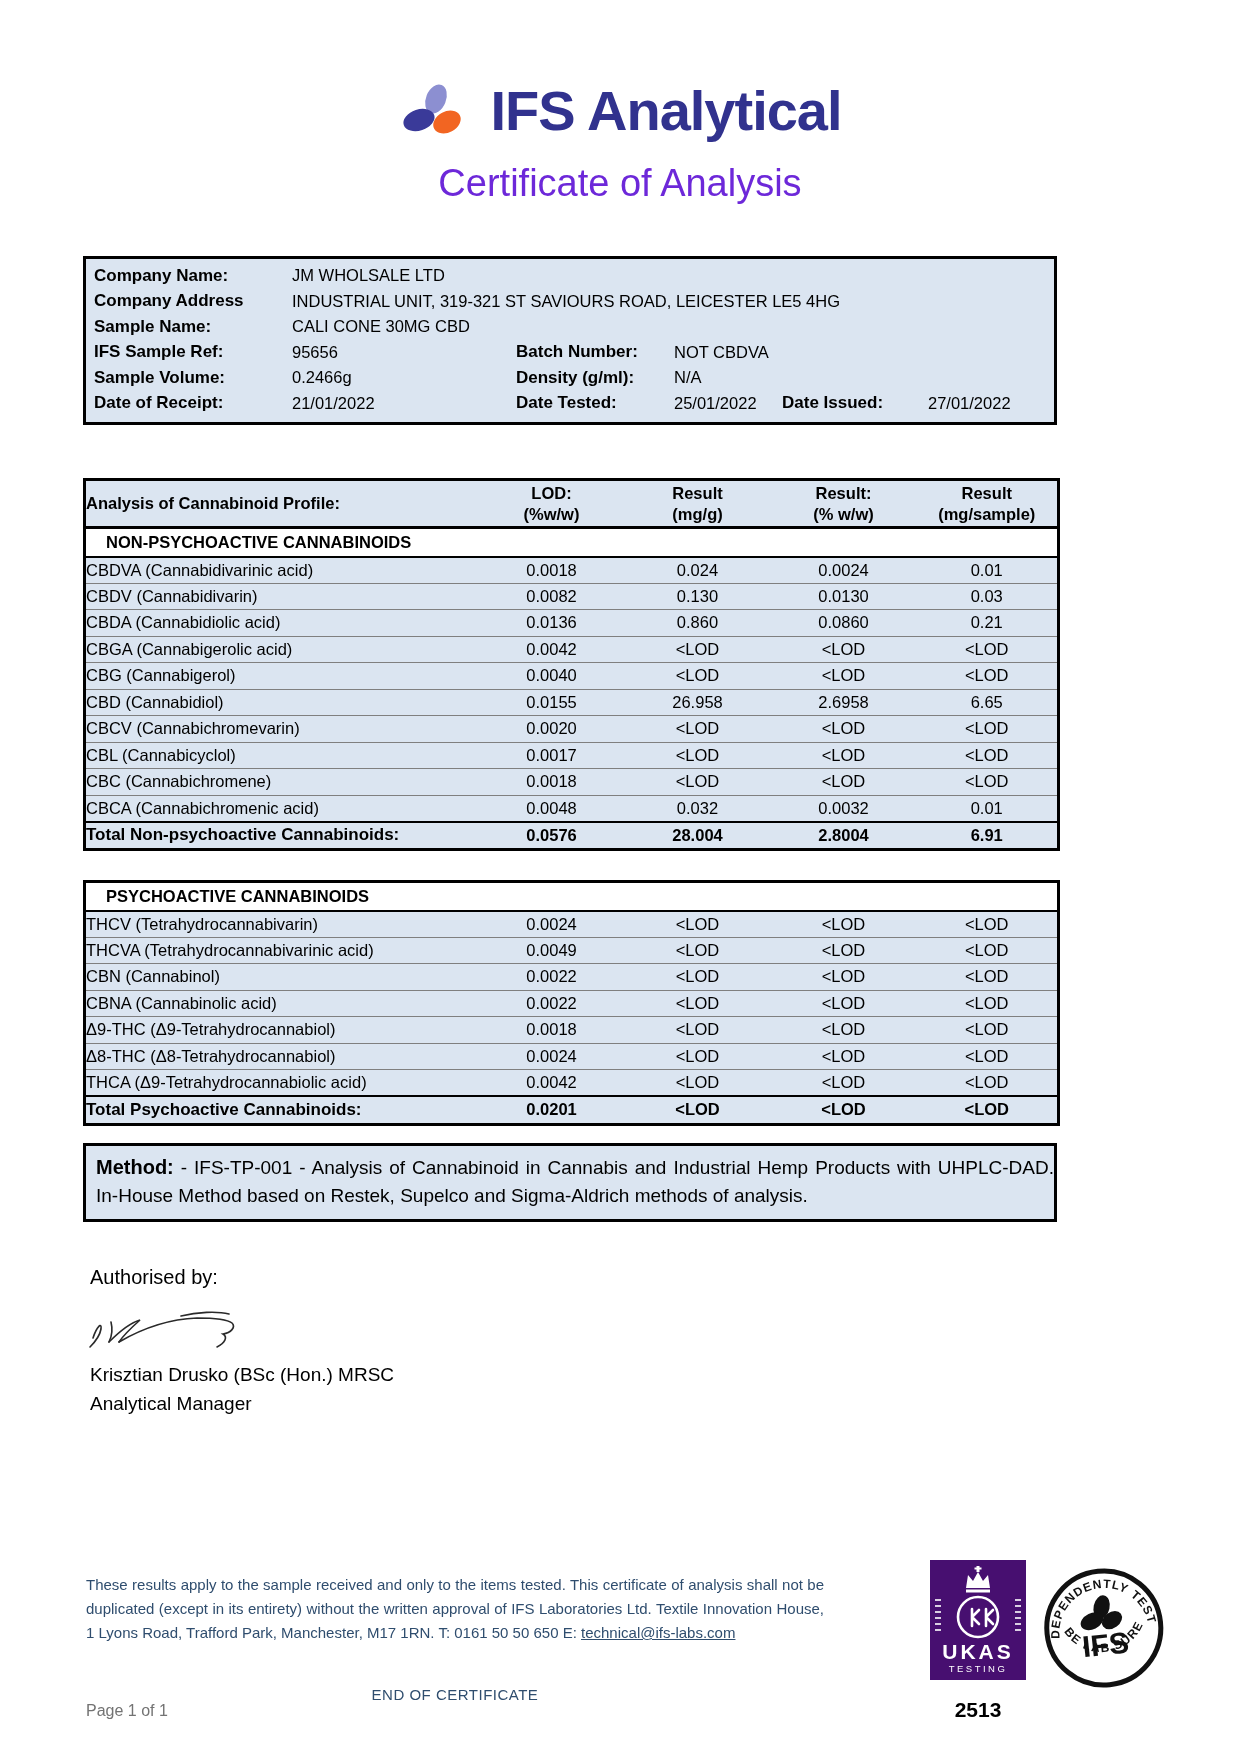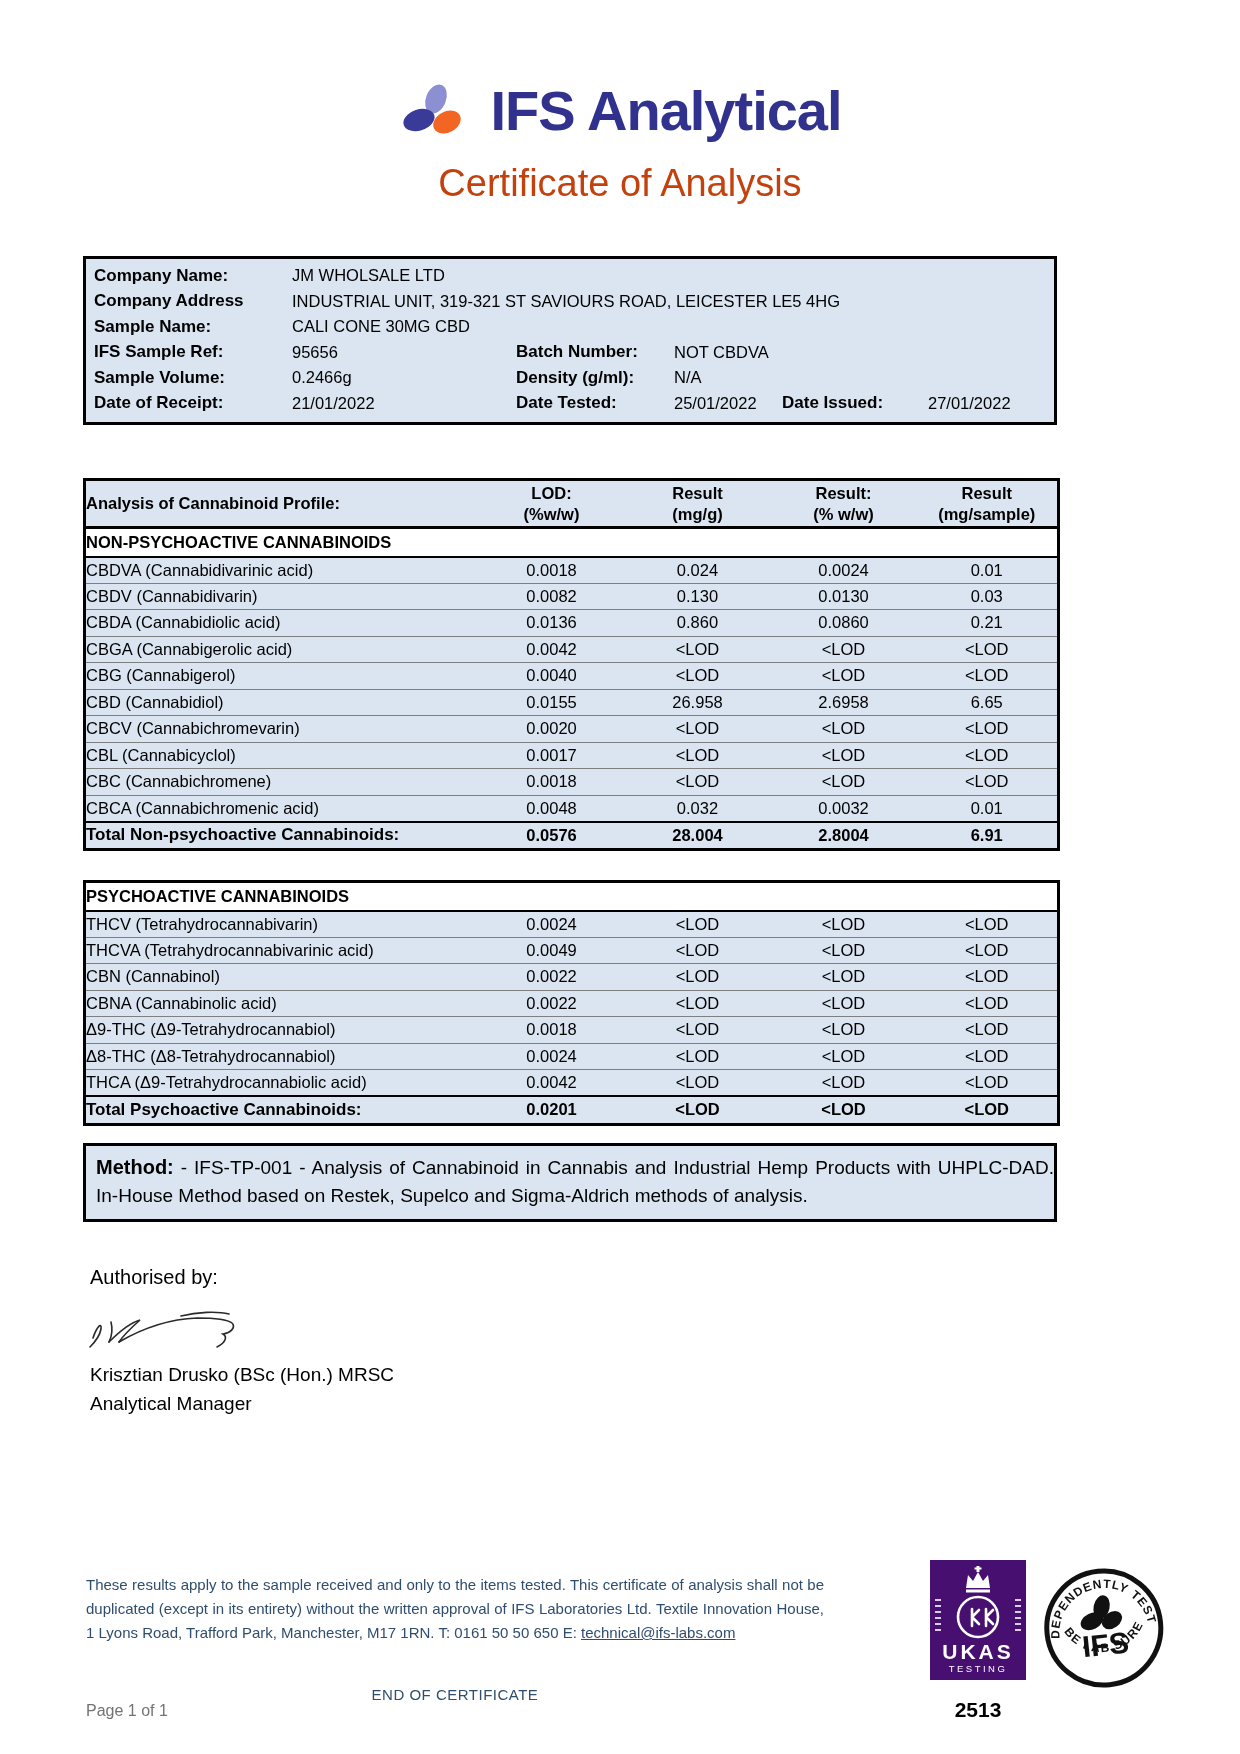--- a/index.html
+++ b/index.html
@@ -3,40 +3,40 @@
 <meta charset="utf-8">
 <style>
   * { margin:0; padding:0; box-sizing:border-box; }
   html,body { background:#ffffff; }
   body { font-family:"Liberation Sans", sans-serif; color:#000; }
   .page { position:relative; width:1240px; height:1754px; margin:0 auto; background:#fff; overflow:hidden; }
 
   
   .logo-row { position:absolute; top:78px; left:0; width:100%; display:flex; justify-content:center; align-items:center; gap:20px; }
   .logo-text { font-size:56px; font-weight:700; color:#31328e; letter-spacing:-1px; }
-  .cert-title { position:absolute; top:162px; left:0; width:100%; text-align:center; font-size:38px; color:#c2410c; }
+  .cert-title { position:absolute; top:162px; left:0; width:100%; text-align:center; font-size:38px; color:#6d28d9; }
 
   
   .info-table { position:absolute; left:83px; top:256px; width:974px; background:#dbe5f1; border:3px solid #000; padding:4px 0 6px 0; }
   .info-row { display:grid; align-items:center; min-height:25.5px; padding-left:8px; }
   .info-row.cols2 { grid-template-columns:198px 1fr; }
   .info-row.cols4 { grid-template-columns:198px 224px 158px 1fr; }
   .info-row.cols6 { grid-template-columns:198px 224px 158px 108px 146px 1fr; }
   .info-label { font-weight:700; font-size:17px; }
   .info-value { font-size:16.5px; }
 
   
   table.analysis { position:absolute; left:83px; width:974px; border-collapse:collapse; background:#dbe5f1; border:3px solid #000; table-layout:fixed; }
   table.t1 { top:478px; }
   table.t2 { top:880px; }
   table.analysis td, table.analysis th { padding:0; font-size:16.5px; height:26.5px; }
   th.tbl-title { text-align:left; padding-left:8px; font-size:19px; font-weight:700; }
   .head-cell { text-align:center; font-weight:700; line-height:1.25; font-size:16.5px; padding:3px 0; }
   tr.main-head th { height:48px; vertical-align:middle; }
-  tr.section td { background:#fff; font-weight:700; text-align:left; padding-left:0; font-size:16.5px; height:29px; border-top:3px solid #000; border-bottom:2px solid #000; }
+  tr.section td { background:#fff; font-weight:700; text-align:left; padding-left:20px; font-size:16.5px; height:29px; border-top:3px solid #000; border-bottom:2px solid #000; }
   tbody.rows tr + tr { border-top:1px solid #7f7f7f; }
   td.c-name { text-align:left; padding-left:8px; }
   td.c-val { text-align:center; }
   tr.total { border-top:2px solid #000; font-weight:700; }
   tr.total td { height:28px; }
   tr.total td.c-name { font-size:17px; }
 
   
   .method-box { position:absolute; left:83px; top:1143px; width:974px; background:#dbe5f1; border:3px solid #000; padding:7px 0 9px 10px; font-size:19px; line-height:1.45; text-align:justify; }
   .method-label { font-weight:700; font-size:20px; }

